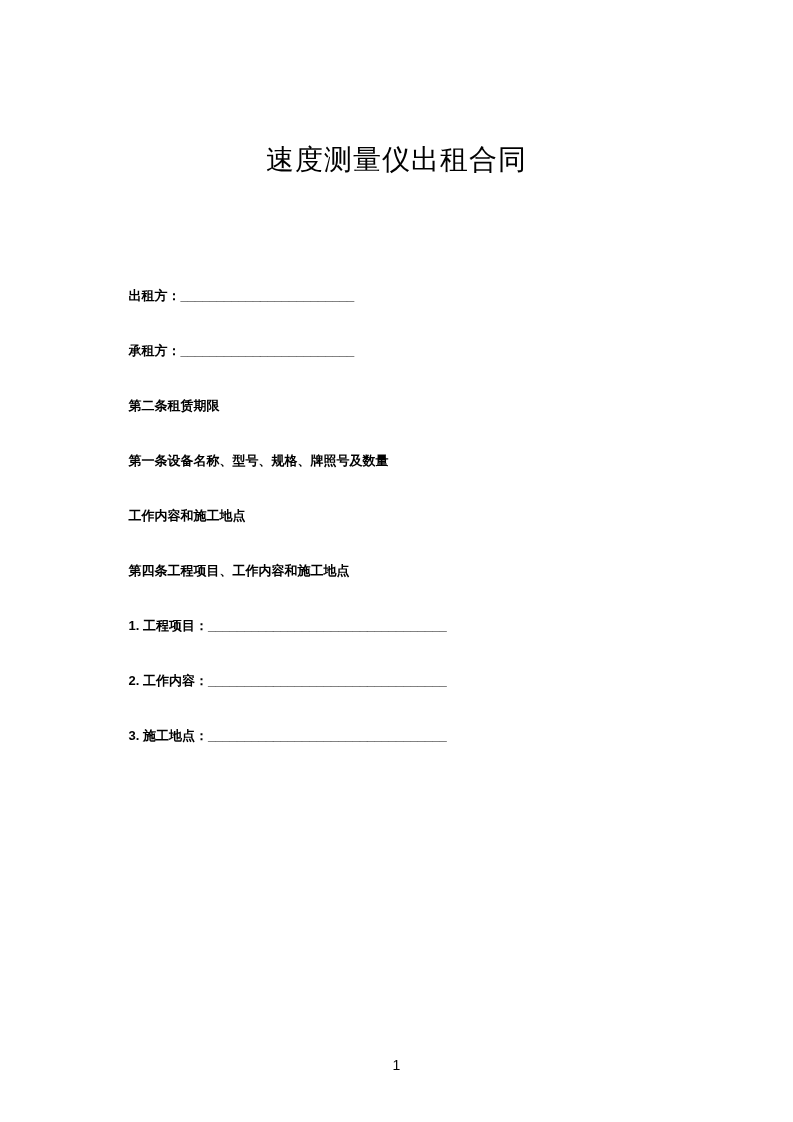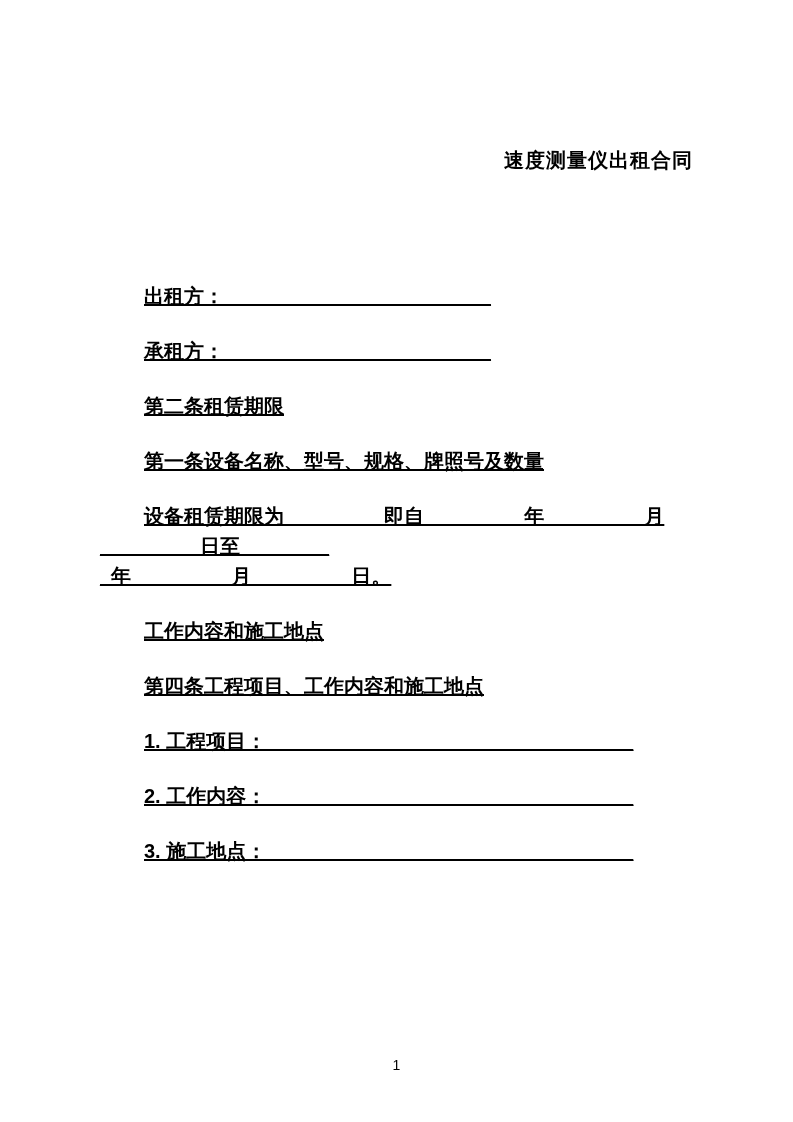--- a/index.html
+++ b/index.html
@@ -13,33 +13,32 @@
     position: relative;
     width: 793px;
     height: 1122px;
     box-sizing: border-box;
     padding: 143px 100px 0 100px;
     background: #ffffff;
     overflow: hidden;
   }
   .title {
     margin: 0 0 104px 0;
-    font-size: 20px;
+    font-size: 28px;
     line-height: 34px;
-    font-weight: bold;
-    text-align: right;
+    font-weight: normal;
+    text-align: center;
     letter-spacing: 1px;
   }
   p {
     margin: 16px 0 25px 0;
-    font-size: 20px;
+    font-size: 13px;
     line-height: 30px;
     font-weight: bold;
     text-indent: 2.2em;
-    text-decoration: underline;
   }
   .intro {
     text-align: justify;
   }
   .blank {
     font-weight: bold;
     letter-spacing: 0;
     white-space: nowrap;
   }
   .term .line {
@@ -71,24 +70,20 @@
 
   <p class="party"><span>出租方：</span><span class="blank">________________________</span></p>
 
   <p class="party"><span>承租方：</span><span class="blank">________________________</span></p>
 
 
   <p class="clause">第二条租赁期限</p>
 
   <p class="clause">第一条设备名称、型号、规格、牌照号及数量</p>
 
-  <p class="term">
-    <span class="line indented">设备租赁期限为_________即自_________年_________月_________日至________</span>
-    <span class="line">_年_________月_________日。</span>
-  </p>
 
   <p class="clause">工作内容和施工地点</p>
 
 
   <p class="clause">第四条工程项目、工作内容和施工地点</p>
 
   <p class="item">1. 工程项目：_________________________________</p>
 
   <p class="item">2. 工作内容：_________________________________</p>
 

